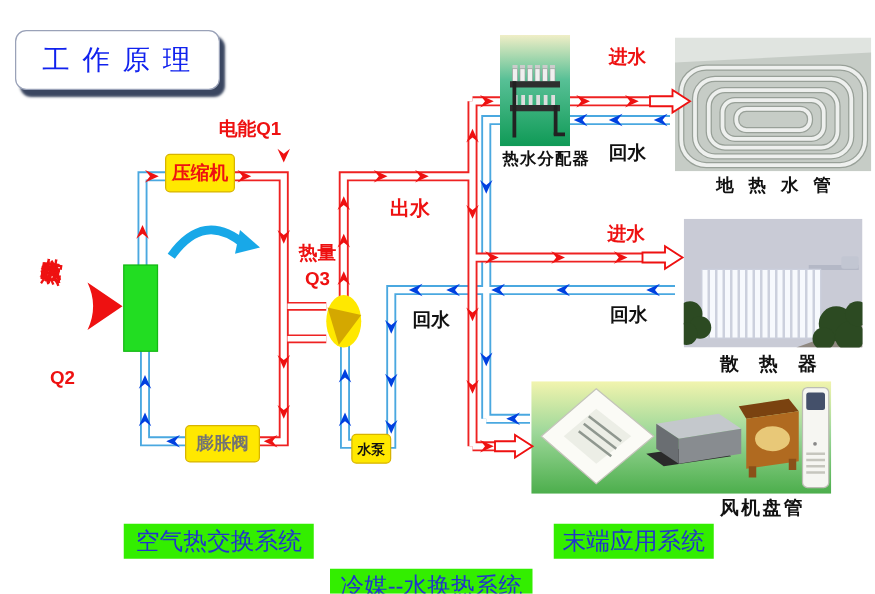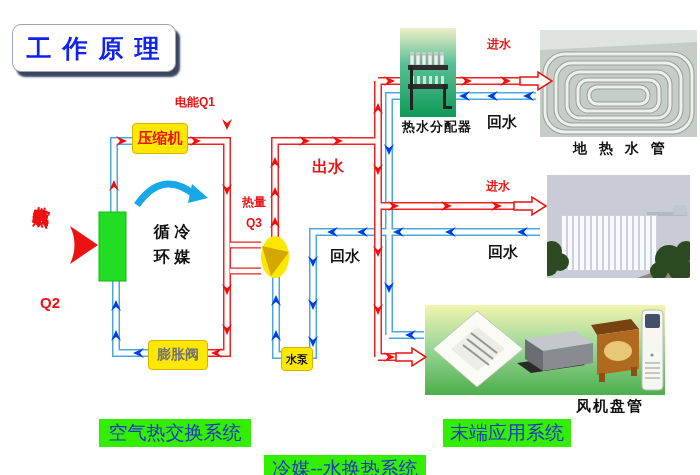--- a/index.html
+++ b/index.html
@@ -3,29 +3,29 @@
 <meta charset="utf-8">
 <style>
   html,body{margin:0;padding:0;background:#fff;}
   #canvas{position:relative;width:700px;height:475px;background:#ffffff;overflow:hidden;
           font-family:"Liberation Sans","DejaVu Sans",sans-serif;}
   .abs{position:absolute;}
   
   #title-box{left:12px;top:24px;width:162px;height:46px;background:#ffffff;
     border:1px solid #9aa2b8;border-radius:9px;box-shadow:4px 5px 2px #3a4660;
     display:flex;align-items:center;justify-content:center;}
-  #title-box span{color:#1122ee;font-weight:bold;font-size:25px;letter-spacing:2px;}
+  #title-box span{color:#1122ee;font-weight:normal;font-size:22px;letter-spacing:2px;}
   
   .ybox{background:#ffe800;border:1px solid #d8b400;border-radius:4px;
     display:flex;align-items:center;justify-content:center;font-weight:bold;}
   #compressor{left:132px;top:123px;width:54px;height:29px;color:#ee1111;font-size:15px;}
   #expansion{left:148px;top:340px;width:58px;height:28px;color:#737373;font-size:14px;}
   #pump{left:281px;top:347px;width:30px;height:22px;color:#111;font-size:11px;}
   
-  .rlab{color:#ee1111;font-weight:bold;font-size:12px;white-space:nowrap;}
+  .rlab{color:#ee1111;font-weight:bold;font-size:15px;white-space:nowrap;}
   .klab{color:#111;font-weight:bold;font-size:15px;white-space:nowrap;}
   #electric{left:137px;top:94px;margin-left:38px;}
   #heatq{left:233px;top:192px;width:42px;text-align:center;line-height:21px;}
   #waterout{left:312px;top:157px;font-size:16px;}
   #return-mid{left:330px;top:247px;}
   #absorb{left:24px;top:192px;writing-mode:vertical-rl;text-orientation:upright;
     font-size:17px;letter-spacing:1px;transform:rotate(9deg);height:122px;}
   #absorb-q{left:40px;top:294px;font-size:15px;}
   #refrigerant{left:150px;top:219px;width:44px;text-align:center;line-height:25px;
     font-size:16px;color:#111;font-weight:bold;}
@@ -294,38 +294,35 @@
   <div id="expansion" class="abs ybox">
     <span>膨胀阀</span>
   </div>
   <div id="pump" class="abs ybox">
     <span>水泵</span>
   </div>
 
   <div id="electric" class="abs rlab">电能Q1</div>
   <div id="absorb" class="abs rlab">从空气中吸热</div>
   <div id="absorb-q" class="abs rlab">Q2</div>
-  <div id="refrigerant" class="abs">
-    <div>循 冷</div>
-    <div>环 媒</div>
-  </div>
   <div id="heatq" class="abs rlab">
     <div>热量</div>
     <div>Q3</div>
   </div>
   <div id="waterout" class="abs rlab">出水</div>
   <div id="return-mid" class="abs klab">回水</div>
 
   <div id="in-top" class="abs rlab">进水</div>
   <div id="back-top" class="abs klab">回水</div>
   <div id="distributor-label" class="abs">热水分配器</div>
   <div id="floor-caption" class="abs">地 热 水 管</div>
 
   <div id="in-mid" class="abs rlab">进水</div>
   <div id="back-mid" class="abs klab">回水</div>
+  <div id="radiator-caption" class="abs">散 热 器</div>
   <div id="fancoil-caption" class="abs">风机盘管</div>
 
   <div id="title-box" class="abs">
     <span>工 作 原 理</span>
   </div>
 
   <div id="sys1" class="abs syslab">空气热交换系统</div>
   <div id="sys2" class="abs syslab">冷媒--水换热系统</div>
   <div id="sys3" class="abs syslab">末端应用系统</div>
 

